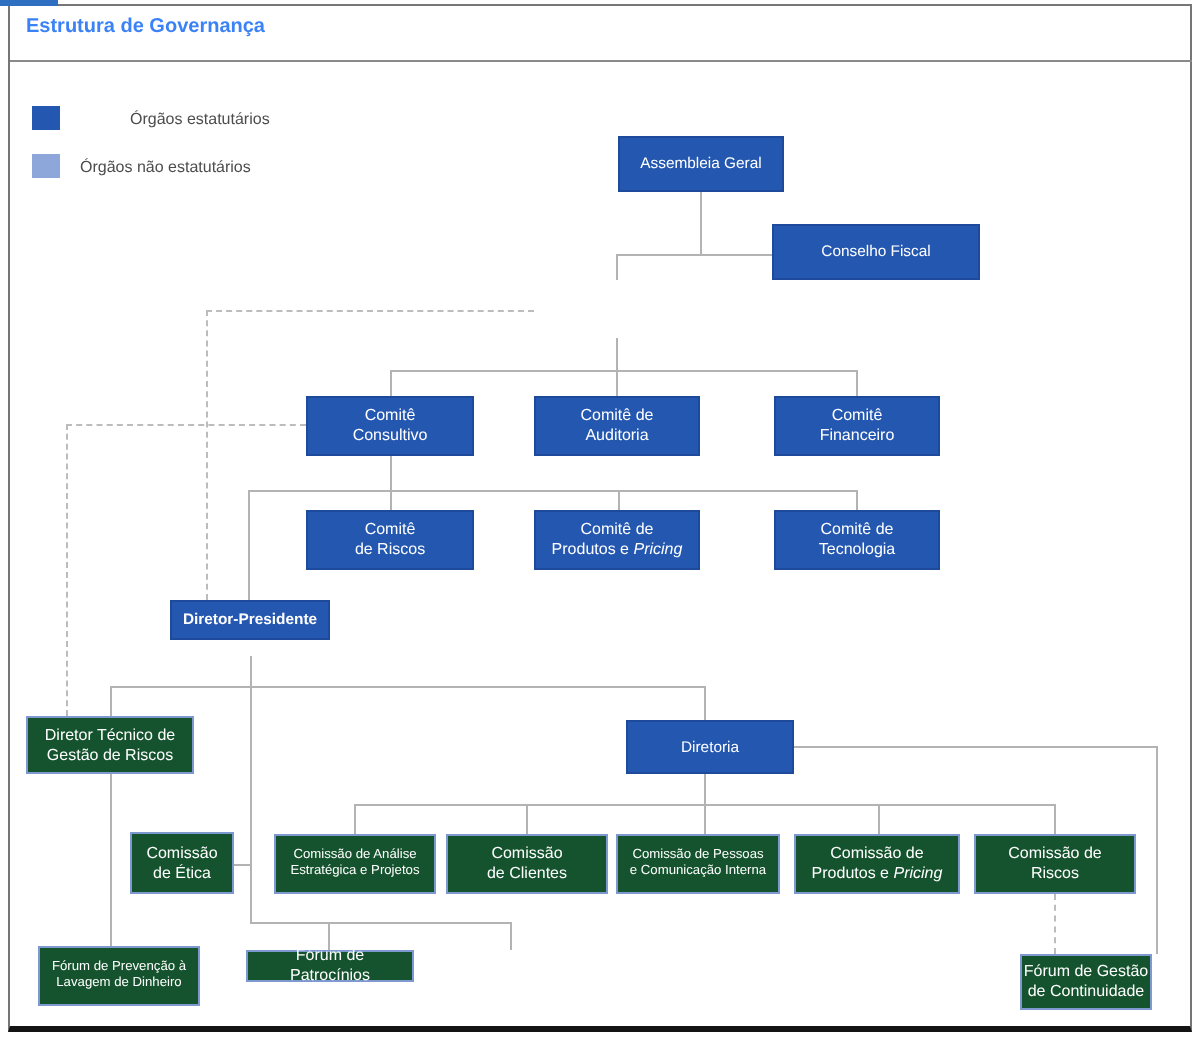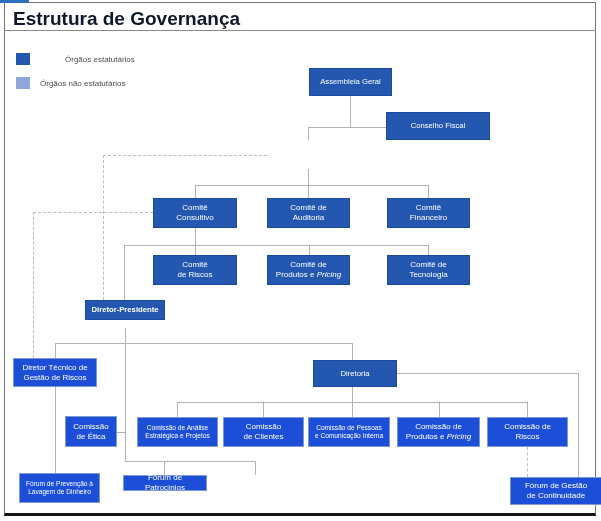--- a/index.html
+++ b/index.html
@@ -6,40 +6,40 @@
   #screen{
     position:relative;width:601px;height:521px;background:#ffffff;
     font-family:"Liberation Sans",sans-serif;overflow:hidden;
   }
   .frame{
     position:absolute;left:4px;top:2px;width:592px;height:514px;
     border:1px solid #767676;border-bottom:3px solid #141414;box-sizing:border-box;
   }
   .artifact{position:absolute;left:0;top:0;width:29px;height:3px;background:#2f6fc2;}
   .title{
-    position:absolute;left:13px;top:8px;font-size:19px;font-weight:bold;color:#0f172a;
+    position:absolute;left:13px;top:8px;font-size:10px;font-weight:bold;color:#3b82f6;
   }
   .divider{position:absolute;left:5px;top:30px;width:591px;height:1px;background:#8a8a8a;}
   .swatch{position:absolute;width:14px;height:12px;}
   .swatch.dk{background:#2457b0;}
   .swatch.lt{background:#8da7db;}
   .legend-label{position:absolute;left:40px;font-size:8px;color:#4d4d4d;}
   
   .hl,.vl{position:absolute;background:#b3b3b3;}
   .hl{height:1px;}
   .vl{width:1px;}
   .hd{position:absolute;height:0;border-top:1px dashed #bcbcbc;}
   .vd{position:absolute;width:0;border-left:1px dashed #bcbcbc;}
   
   .node{
     position:absolute;box-sizing:border-box;display:flex;align-items:center;justify-content:center;
     text-align:center;color:#ffffff;font-size:8px;line-height:1.22;white-space:pre-line;
   }
   .node.dark{background:#2457b0;border:1px solid #1d4a9b;}
-  .node.light{background:#1d4ed8;border:1px solid #7e99cf;}
+  .node.light{background:#14532d;border:1px solid #7e99cf;}
   .node.small{font-size:6.6px;line-height:1.25;}
   .node.nowrap{white-space:nowrap;font-size:7.7px;}
   .ln{display:block;white-space:nowrap;}
 </style>
 </head>
 <body>
 
 <div id="screen">
   <div class="frame"></div>
   <div class="artifact"></div>
@@ -119,15 +119,15 @@
 e Comunicação Interna</div>
   <div class="node light" style="left:397px;top:417px;width:83px;height:30px;">
     <div><span class="ln">Comissão de</span><span class="ln"><span>Produtos e</span> <i>Pricing</i></span></div>
   </div>
   <div class="node light" style="left:487px;top:417px;width:81px;height:30px;">Comissão de
 Riscos</div>
   <div class="node light small" style="left:19px;top:473px;width:81px;height:30px;">Fórum de Prevenção à
 Lavagem de Dinheiro</div>
   <div class="node light" style="left:123px;top:475px;width:84px;height:16px;">Fórum de
 Patrocínios</div>
-  <div class="node light" style="left:510px;top:477px;width:92px;height:28px;">Fórum de Gestão
+  <div class="node light" style="left:510px;top:477px;width:66px;height:28px;">Fórum de Gestão
 de Continuidade</div>
 </div>
 
 </body></html>

